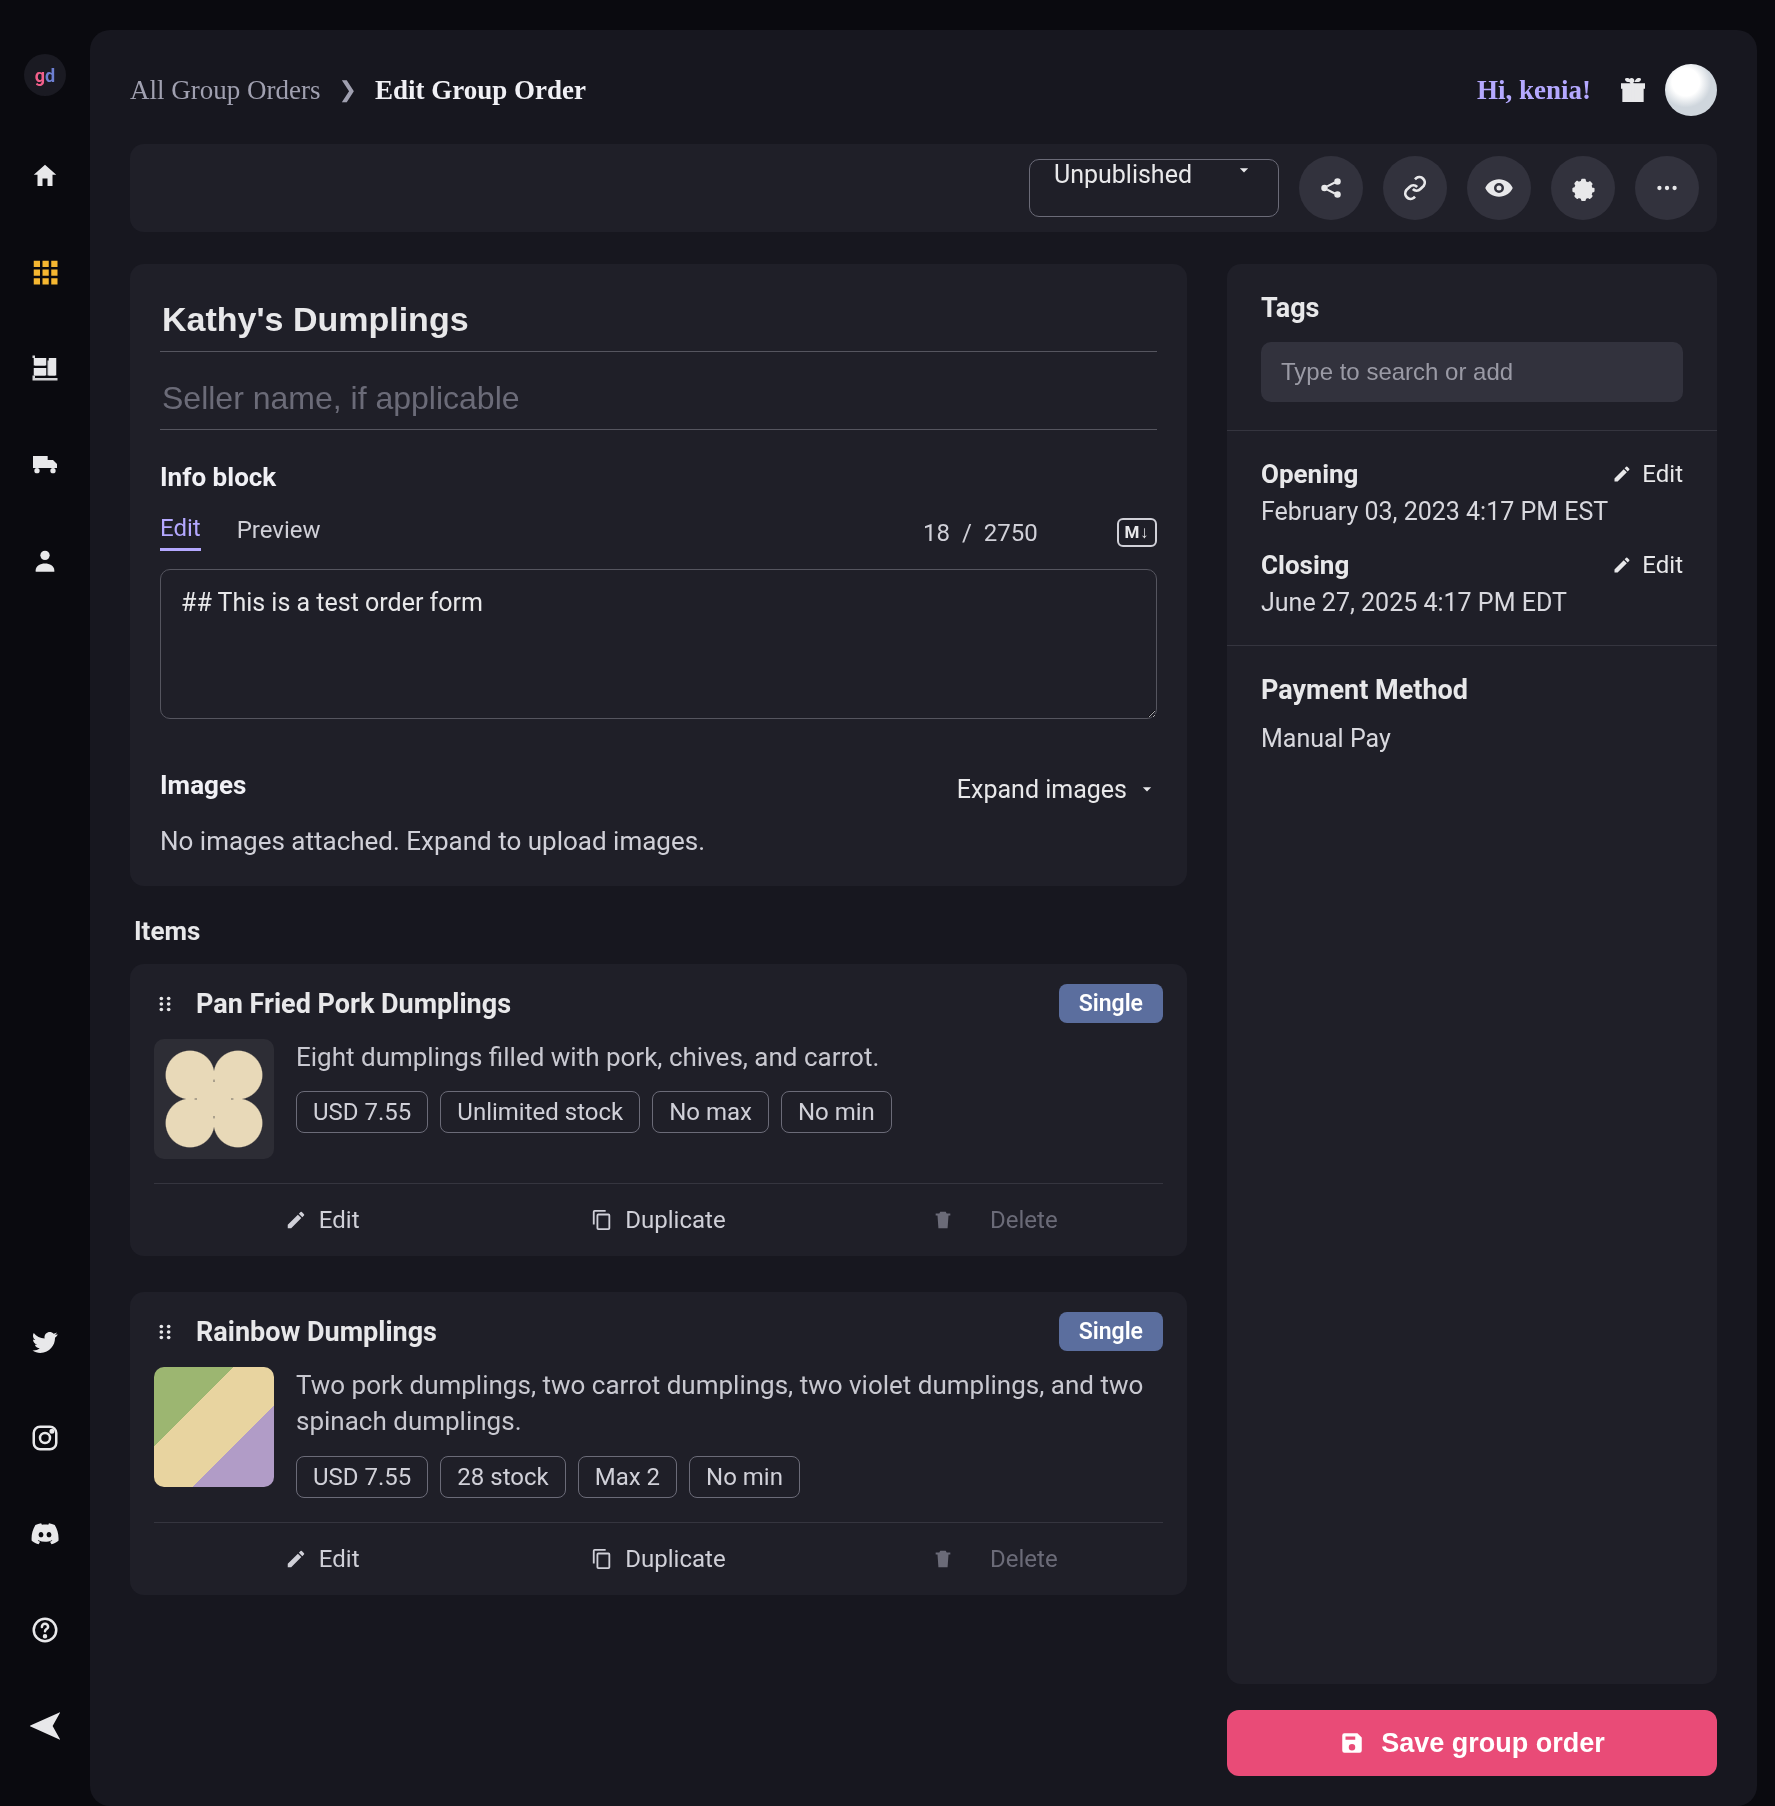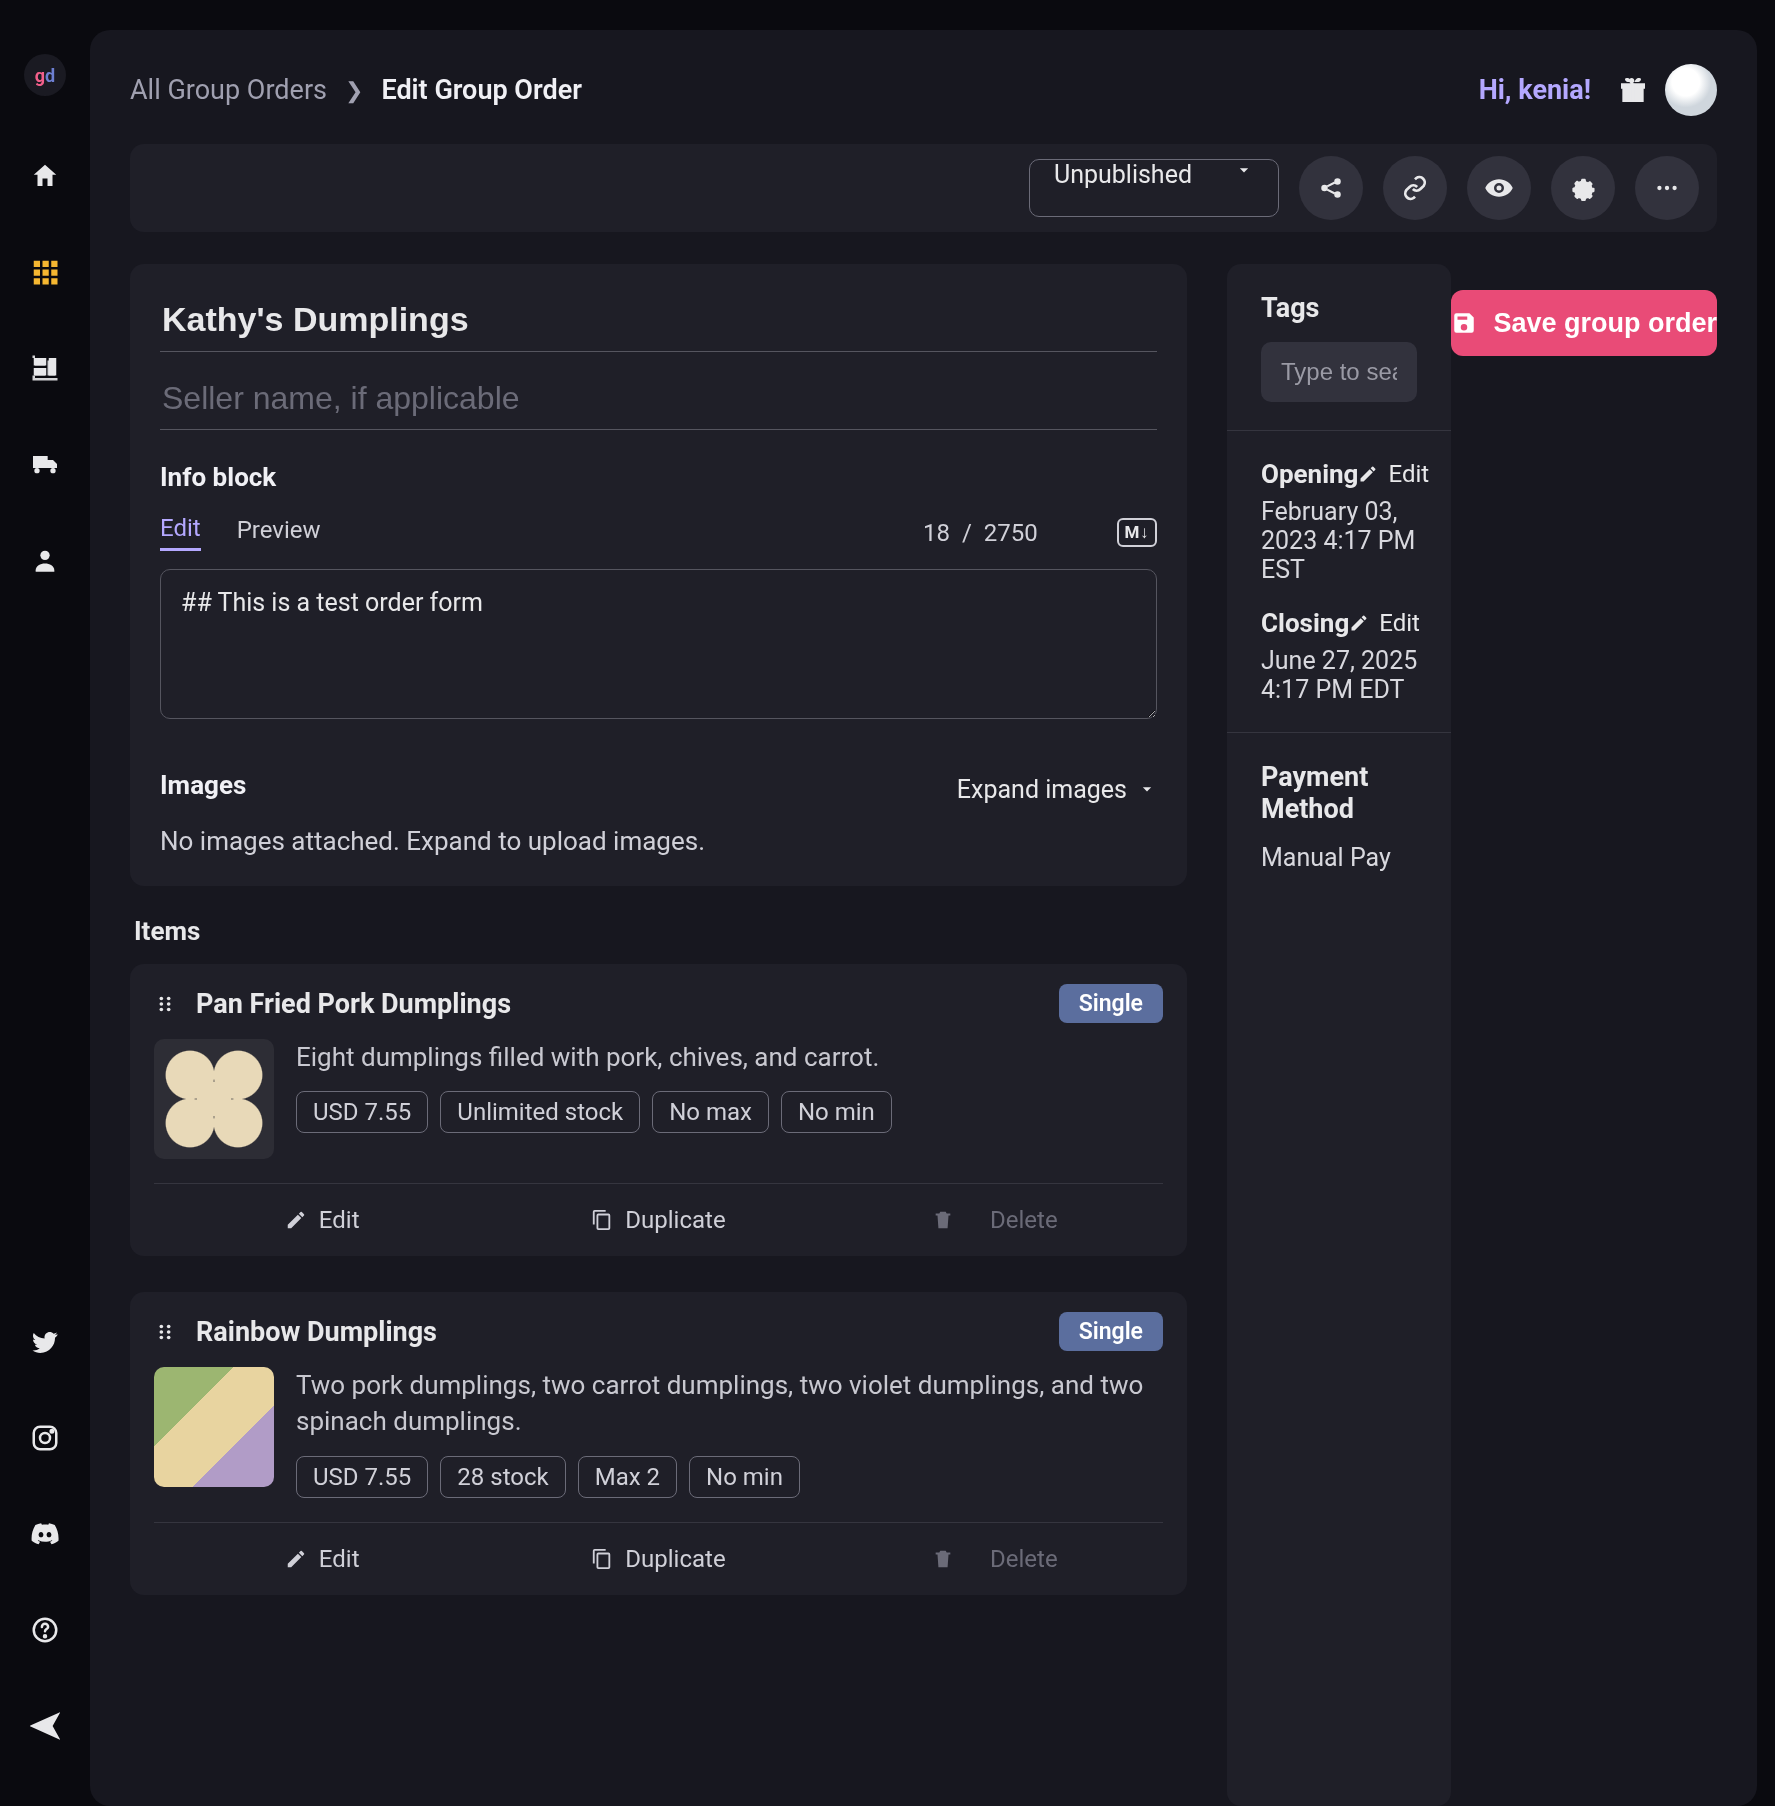--- a/index.html
+++ b/index.html
@@ -65,20 +65,21 @@
     margin: 16px 18px 0 0;
     padding: 34px 40px 0 40px;
     display:flex;
     flex-direction:column;
     overflow:hidden;
   }
   .topbar {
     display:flex;
     align-items:center;
     margin-bottom: 28px;
+    font-family: Liberation Serif, serif;
   }
   .breadcrumb { display:flex;align-items:center;gap:18px;font-size:27px; }
   .breadcrumb a { color:#a0a0b0; text-decoration:none; }
   .breadcrumb .chev { color:#a0a0b0; font-size:22px; }
   .breadcrumb .current { color:#f0f0f5; font-weight:600; }
   .topbar-spacer { flex:1; }
   .greeting { color:#b4a8ff; font-weight:700; font-size:27px; margin-right: 22px; }
   .top-icon { width:40px;height:40px;display:flex;align-items:center;justify-content:center;color:#e8e8ea;font-size:28px;cursor:pointer; margin-right:12px; }
   .avatar { width:52px;height:52px;border-radius:50%;background:radial-gradient(circle at 40% 35%, #fff 0 30%, #cfd6dd 55% 100%); }
 
@@ -218,21 +219,21 @@
   }
   .item-action {
     flex:1; display:flex;align-items:center;justify-content:center;gap:12px;
     padding:22px 0; font-size:24px; color:#d0d0d8; cursor:pointer;
   }
   .item-action.disabled { color:#6b6b78;gap:36px; }
 
   
   .right-col {
     flex:0 0 490px;
-    display:flex;flex-direction:row;
+    display:flex;flex-direction:column;
   }
   .right-panel {
     background:#1f1f28;
     border-radius:14px;
     flex:1;
     display:flex;flex-direction:column;
     overflow:hidden;
   }
   .right-section { padding:28px 34px; border-bottom:1px solid #35353f; }
   .right-section:last-of-type { border-bottom:none; flex:1; }

